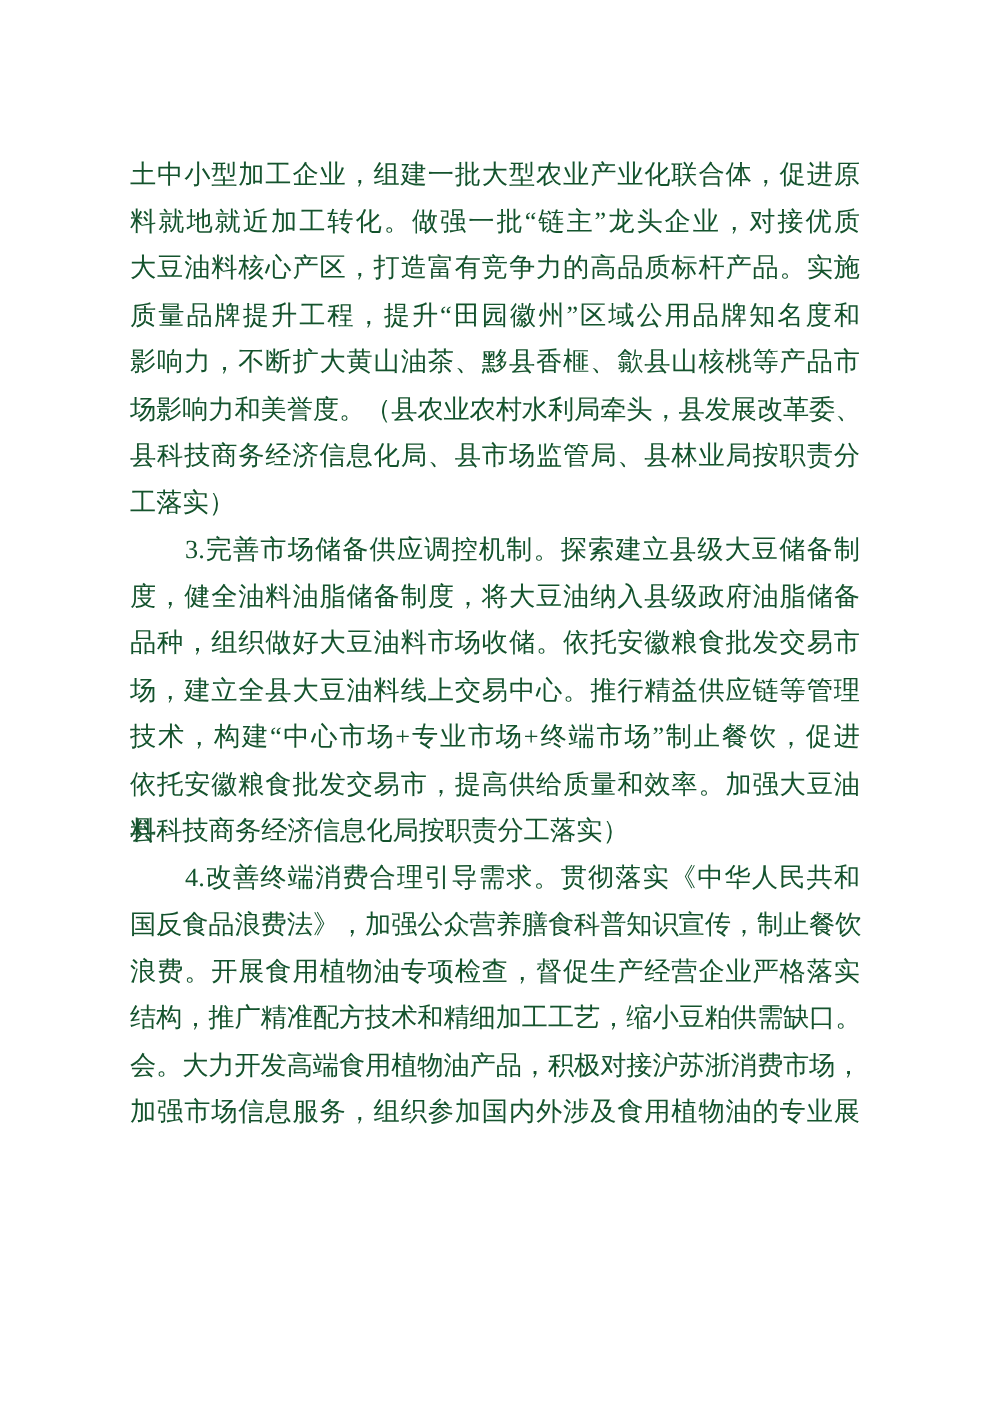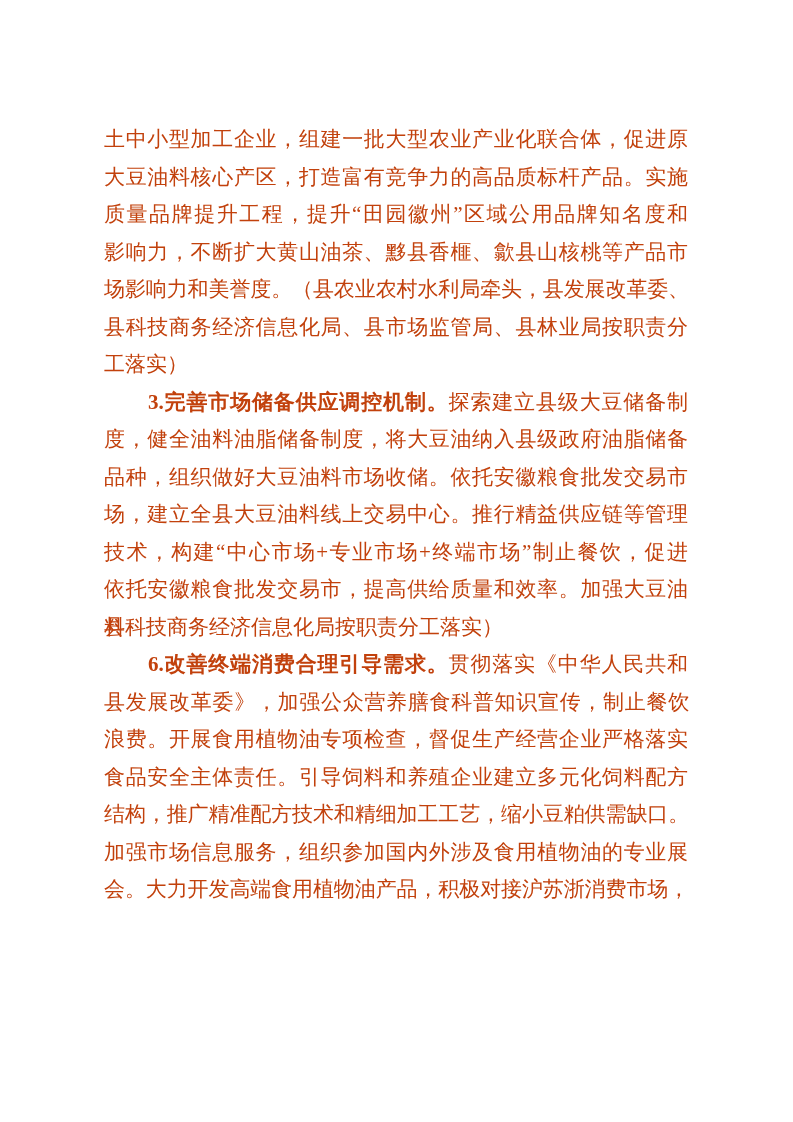--- a/index.html
+++ b/index.html
@@ -35,49 +35,49 @@
     text-align: center;
     text-align-last: left;
   }
   .text-line.indent {
     text-indent: 44px;
   }
   .text-line.tight {
     letter-spacing: -1.2px;
   }
   .heading-run {
-    font-weight: bold;
+    font-weight: normal;
   }
 </style>
 </head>
 <body>
 
 <div class="page">
-  <div class="doc-body" id="doc-body" style="color: #c2410c;">
+  <div class="doc-body" id="doc-body" style="color: #14532d;">
       <div>
         <div class="text-line"><span>土中小型加工企业，组建一批大型农业产业化联合体，促进原</span></div>
+        <div class="text-line"><span>料就地就近加工转化。做强一批“链主”龙头企业，对接优质</span></div>
         <div class="text-line"><span>大豆油料核心产区，打造富有竞争力的高品质标杆产品。实施</span></div>
         <div class="text-line"><span>质量品牌提升工程，提升“田园徽州”区域公用品牌知名度和</span></div>
         <div class="text-line"><span>影响力，不断扩大黄山油茶、黟县香榧、歙县山核桃等产品市</span></div>
         <div class="text-line tight"><span>场影响力和美誉度。（县农业农村水利局牵头，县发展改革委、</span></div>
         <div class="text-line"><span>县科技商务经济信息化局、县市场监管局、县林业局按职责分</span></div>
         <div class="text-line last"><span>工落实）</span></div>
       </div>
       <div>
         <div class="text-line indent"><span class="heading-run">3.完善市场储备供应调控机制。</span><span>探索建立县级大豆储备制</span></div>
         <div class="text-line"><span>度，健全油料油脂储备制度，将大豆油纳入县级政府油脂储备</span></div>
         <div class="text-line"><span>品种，组织做好大豆油料市场收储。依托安徽粮食批发交易市</span></div>
         <div class="text-line"><span>场，建立全县大豆油料线上交易中心。推行精益供应链等管理</span></div>
         <div class="text-line"><span>技术，构建“中心市场+专业市场+终端市场”制止餐饮，促进</span></div>
         <div class="text-line"><span>依托安徽粮食批发交易市，提高供给质量和效率。加强大豆油料</span></div>
         <div class="text-line last"><span>县科技商务经济信息化局按职责分工落实）</span></div>
       </div>
       <div>
-        <div class="text-line indent"><span class="heading-run">6.改善终端消费合理引导需求。</span><span>贯彻落实《中华人民共和</span></div>
-        <div class="text-line tight"><span>县发展改革委》，加强公众营养膳食科普知识宣传，制止餐饮</span></div>
+        <div class="text-line indent"><span class="heading-run">4.改善终端消费合理引导需求。</span><span>贯彻落实《中华人民共和</span></div>
+        <div class="text-line tight"><span>国反食品浪费法》，加强公众营养膳食科普知识宣传，制止餐饮</span></div>
         <div class="text-line"><span>浪费。开展食用植物油专项检查，督促生产经营企业严格落实</span></div>
-        <div class="text-line"><span>食品安全主体责任。引导饲料和养殖企业建立多元化饲料配方</span></div>
         <div class="text-line tight"><span>结构，推广精准配方技术和精细加工工艺，缩小豆粕供需缺口。</span></div>
+        <div class="text-line tight"><span>会。大力开发高端食用植物油产品，积极对接沪苏浙消费市场，</span></div>
         <div class="text-line"><span>加强市场信息服务，组织参加国内外涉及食用植物油的专业展</span></div>
-        <div class="text-line tight"><span>会。大力开发高端食用植物油产品，积极对接沪苏浙消费市场，</span></div>
       </div>
     </div>
 </div>
 
 </body></html>

